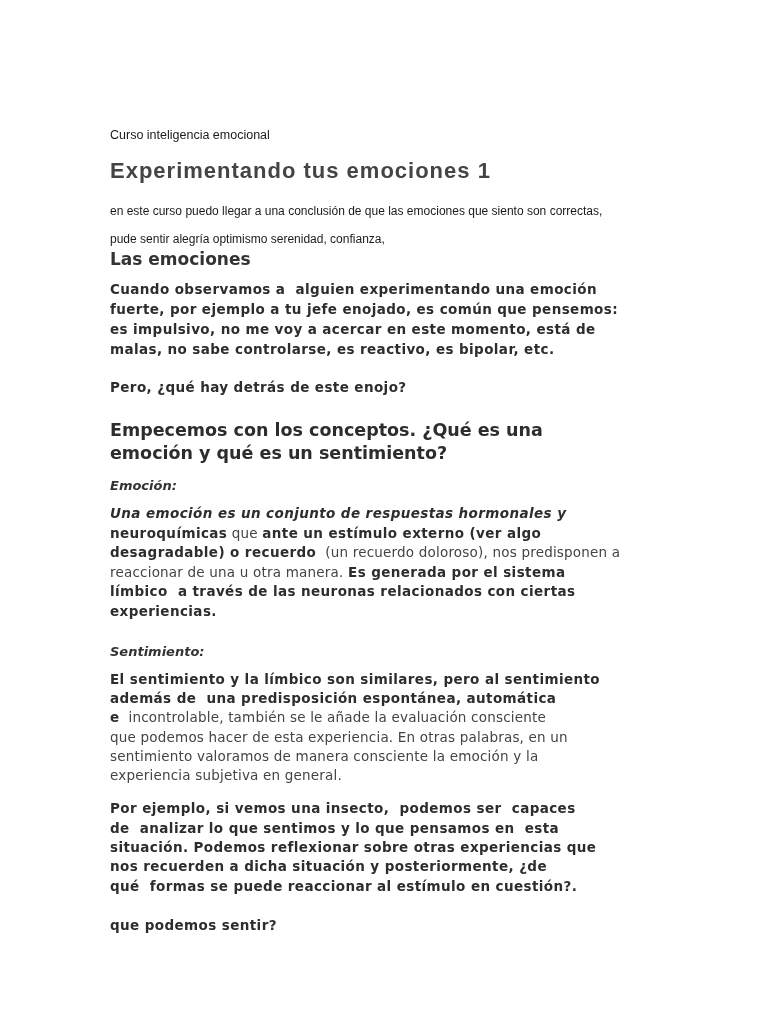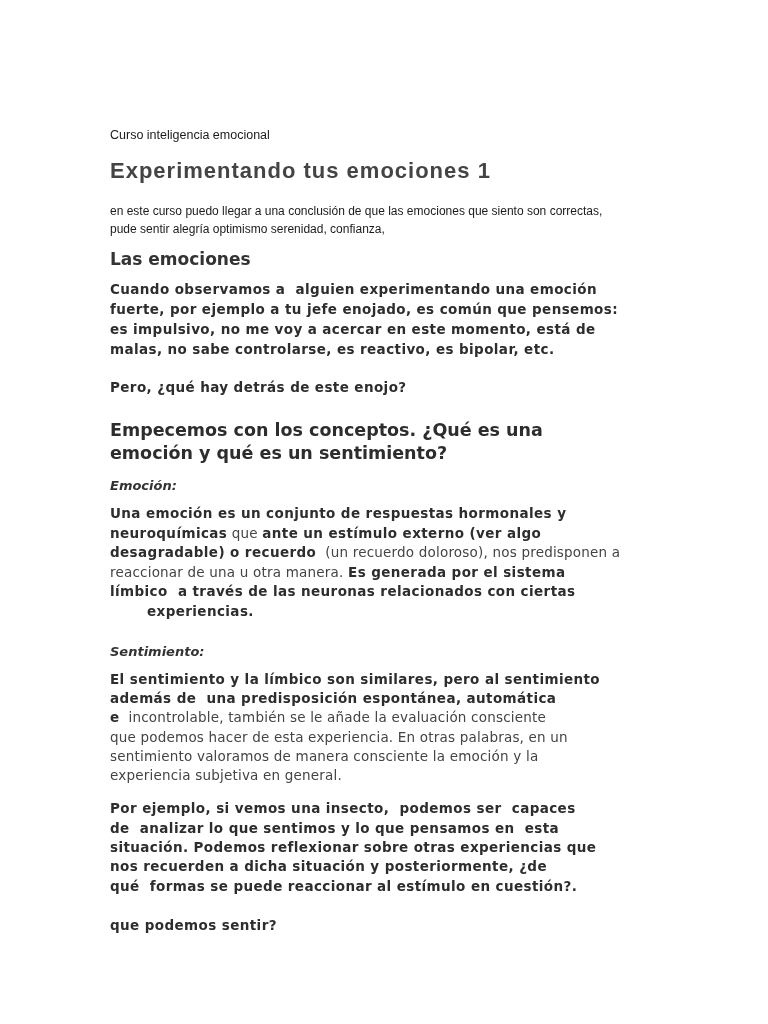--- a/index.html
+++ b/index.html
@@ -23,43 +23,43 @@
 </head>
 <body>
 
 <div class="page">
 
   <div class="line caption" style="top:128px;">Curso inteligencia emocional</div>
 
   <div class="line title" style="top:158px;">Experimentando tus emociones 1</div>
 
   <div class="line intro" style="top:204px;">en este curso puedo llegar a una conclusión de que las emociones que siento son correctas,</div>
-  <div class="line intro" style="top:222px;">pude sentir alegría optimismo serenidad, confianza,</div>
+  <div class="line intro" style="top:232px;">pude sentir alegría optimismo serenidad, confianza,</div>
 
   <div class="line h2" style="top:249px;">Las emociones</div>
 
   <div class="line body b" style="top:281px;">Cuando observamos a  alguien experimentando una emoción</div>
   <div class="line body b" style="top:321px;">es impulsivo, no me voy a acercar en este momento, está de</div>
   <div class="line body b" style="top:301px;">fuerte, por ejemplo a tu jefe enojado, es común que pensemos:</div>
   <div class="line body b" style="top:341px;">malas, no sabe controlarse, es reactivo, es bipolar, etc.</div>
 
   <div class="line body b" style="top:379px;">Pero, ¿qué hay detrás de este enojo?</div>
 
   <div class="line h3" style="top:420px;text-align:right;">Empecemos con los conceptos. ¿Qué es una</div>
   <div class="line h3" style="top:443px;">emoción y qué es un sentimiento?</div>
 
   <div class="line sub" style="top:478px;">Emoción:</div>
 
   <div id="emocion-lines">
-      <div class="line body" style="top: 505px;"><span class="b">Una emoción es un conjunto de respuestas hormonales y</span></div>
+      <div class="line body" style="top: 505px; font-style: italic;"><span class="b">Una emoción es un conjunto de respuestas hormonales y</span></div>
       <div class="line body" style="top: 524.5px;"><span class="b">neuroquímicas</span><span class="n"> que </span><span class="b">ante un estímulo externo (ver algo</span></div>
       <div class="line body" style="top: 544px;"><span class="b">desagradable) o recuerdo</span><span class="n">  (un recuerdo doloroso), nos predisponen a</span></div>
       <div class="line body" style="top: 563.5px;"><span class="n">reaccionar de una u otra manera. </span><span class="b">Es generada por el sistema</span></div>
       <div class="line body" style="top: 583px;"><span class="b">límbico  a través de las neuronas relacionados con ciertas</span></div>
-      <div class="line body" style="top: 602.5px; margin-left: 37px;"><span class="b">experiencias.</span></div>
+      <div class="line body" style="top: 602.5px;"><span class="b">experiencias.</span></div>
     </div>
 
   <div class="line sub" style="top:644px;">Sentimiento:</div>
 
   <div id="sentimiento-lines">
       <div class="line body" style="top: 671px;"><span class="b">El sentimiento y la límbico son similares, pero al sentimiento</span></div>
       <div class="line body" style="top: 690.2px;"><span class="b">además de  una predisposición espontánea, automática</span></div>
       <div class="line body" style="top: 709.4px;"><span class="b">e</span><span class="n">  incontrolable, también se le añade la evaluación consciente</span></div>
       <div class="line body" style="top: 728.6px;"><span class="n">que podemos hacer de esta experiencia. En otras palabras, en un</span></div>
       <div class="line body" style="top: 747.8px;"><span class="n">sentimiento valoramos de manera consciente la emoción y la</span></div>

